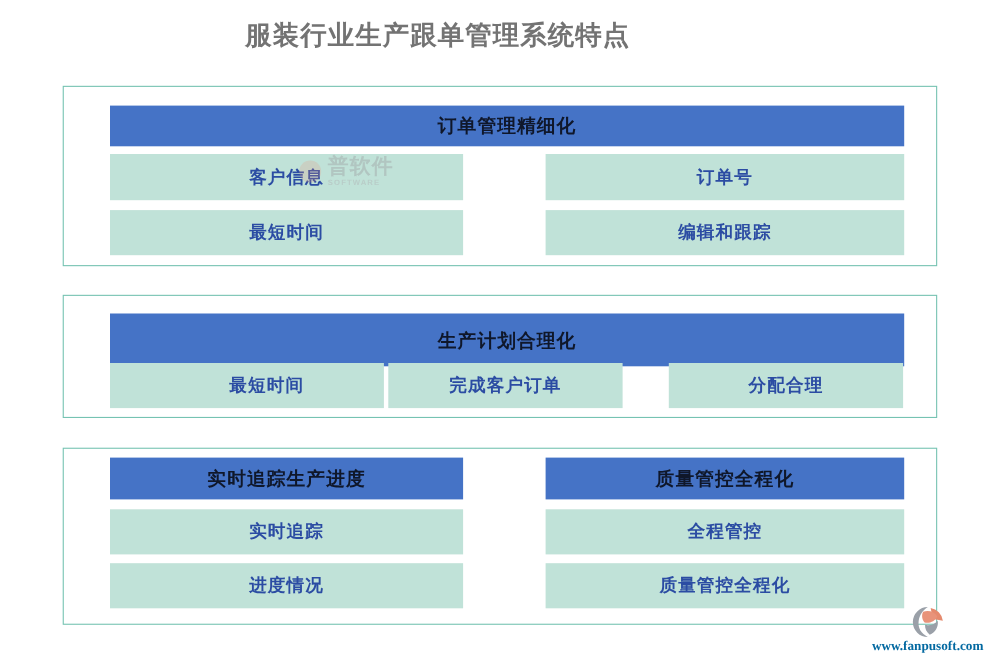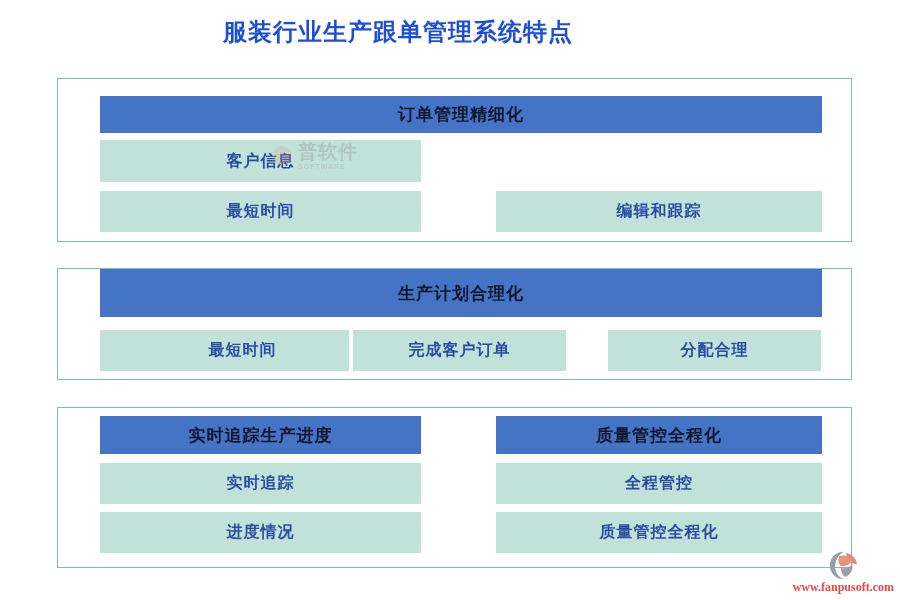--- a/index.html
+++ b/index.html
@@ -3,21 +3,21 @@
 <meta charset="utf-8">
 <style>
   html,body{margin:0;padding:0;}
   body{
     width:900px;height:600px;position:relative;background:#ffffff;
     font-family:"Liberation Sans","DejaVu Sans",sans-serif;
     overflow:hidden;
   }
   .title{
     position:absolute;top:16px;left:0;width:796px;text-align:center;
-    font-size:24px;font-weight:bold;color:#1d4ed8;letter-spacing:1px;font-family:Liberation Serif, serif;
+    font-size:24px;font-weight:bold;color:#737373;letter-spacing:1px;font-family:Liberation Serif, serif;
   }
   .sec{
     position:absolute;left:57px;width:795px;box-sizing:border-box;
     border:1px solid #76c3b2;background:#ffffff;
   }
   .sec1{top:78px;height:164px;}
   .sec2{top:268px;height:112px;}
   .sec3{top:407px;height:161px;}
   .bar{
     position:absolute;background:#4573c6;color:#0f172a;
@@ -31,21 +31,21 @@
     display:flex;align-items:center;justify-content:center;
     letter-spacing:1px;
   }
   
   .sec1 .bar{left:42px;top:17px;width:722px;height:37px;}
   .sec1 .c11{left:42px;top:61px;width:321px;height:42px;}
   .sec1 .c12{left:438px;top:61px;width:326px;height:42px;}
   .sec1 .c21{left:42px;top:112px;width:321px;height:41px;}
   .sec1 .c22{left:438px;top:112px;width:326px;height:41px;}
   
-  .sec2 .bar{left:42px;top:0;width:722px;height:48px;}
+  .sec2 .bar{left:42px;top:16px;width:722px;height:48px;}
   .sec2 .c1{left:42px;top:61px;width:213px;height:41px;padding-left:36px;}
   .sec2 .c2{left:295px;top:61px;width:213px;height:41px;}
   .sec2 .c3{left:550px;top:61px;width:213px;height:41px;}
   
   .sec3 .barL{left:42px;top:8px;width:321px;height:38px;text-align:center;}
   .sec3 .barR{left:438px;top:8px;width:326px;height:38px;}
   .sec3 .l1{left:42px;top:55px;width:321px;height:41px;}
   .sec3 .l2{left:42px;top:104px;width:321px;height:41px;}
   .sec3 .r1{left:438px;top:55px;width:326px;height:41px;}
   .sec3 .r2{left:438px;top:104px;width:326px;height:41px;}
@@ -66,38 +66,41 @@
     position:absolute;top:551px;right:6px;
     display:flex;flex-direction:column;align-items:center;
   }
   .brand-row{display:flex;align-items:center;gap:2px;}
   .brand-mark{width:29px;height:29px;display:block;}
   .brand-name{
     font-size:22px;font-weight:bold;color:#e8937a;letter-spacing:1px;
     font-family:"Liberation Serif","DejaVu Serif",serif;
   }
   .brand-url{
-    font-size:12px;font-weight:bold;color:#ef4444;margin-top:0px;
+    font-size:12px;font-weight:bold;color:#0369a1;margin-top:0px;
     font-family:"Liberation Serif","DejaVu Serif",serif;
   }
 </style>
 </head>
 <body>
 
 <div class="title">服装行业生产跟单管理系统特点</div>
 
 <div class="sec sec1">
   <div class="bar">订单管理精细化</div>
   <div class="cell c11">
     <span>客户信息</span>
     <span class="wm">
       <span class="wm-dot"></span>
       <span class="wm-text">普软件</span>
       <span class="wm-sub">SOFTWARE</span>
     </span>
+  </div>
+  <div class="cell c12">
+    <span>订单号</span>
   </div>
   <div class="cell c21">
     <span>最短时间</span>
   </div>
   <div class="cell c22">
     <span>编辑和跟踪</span>
   </div>
 </div>
 
 <div class="sec sec2">

